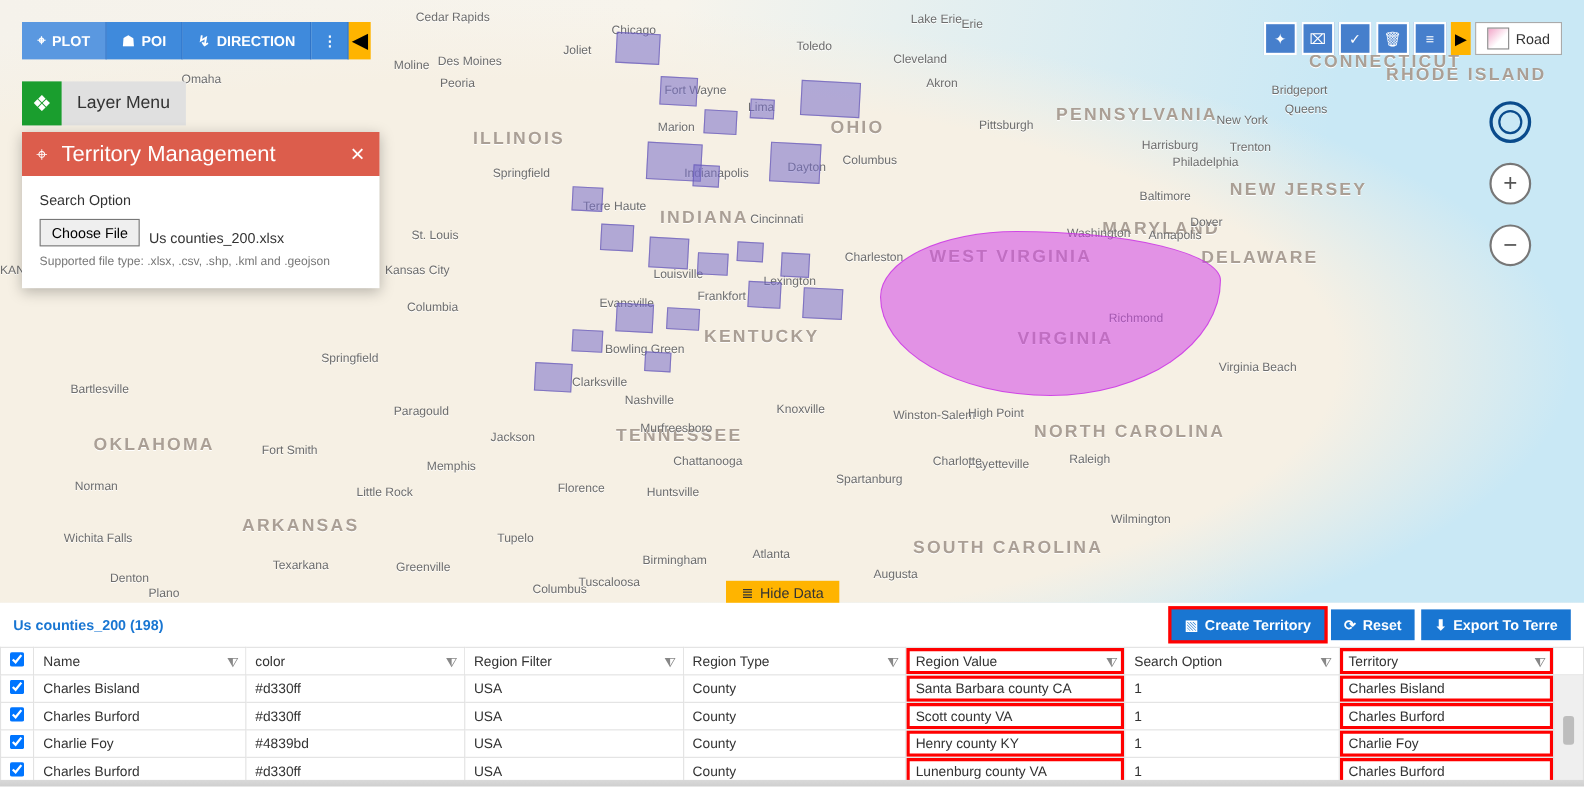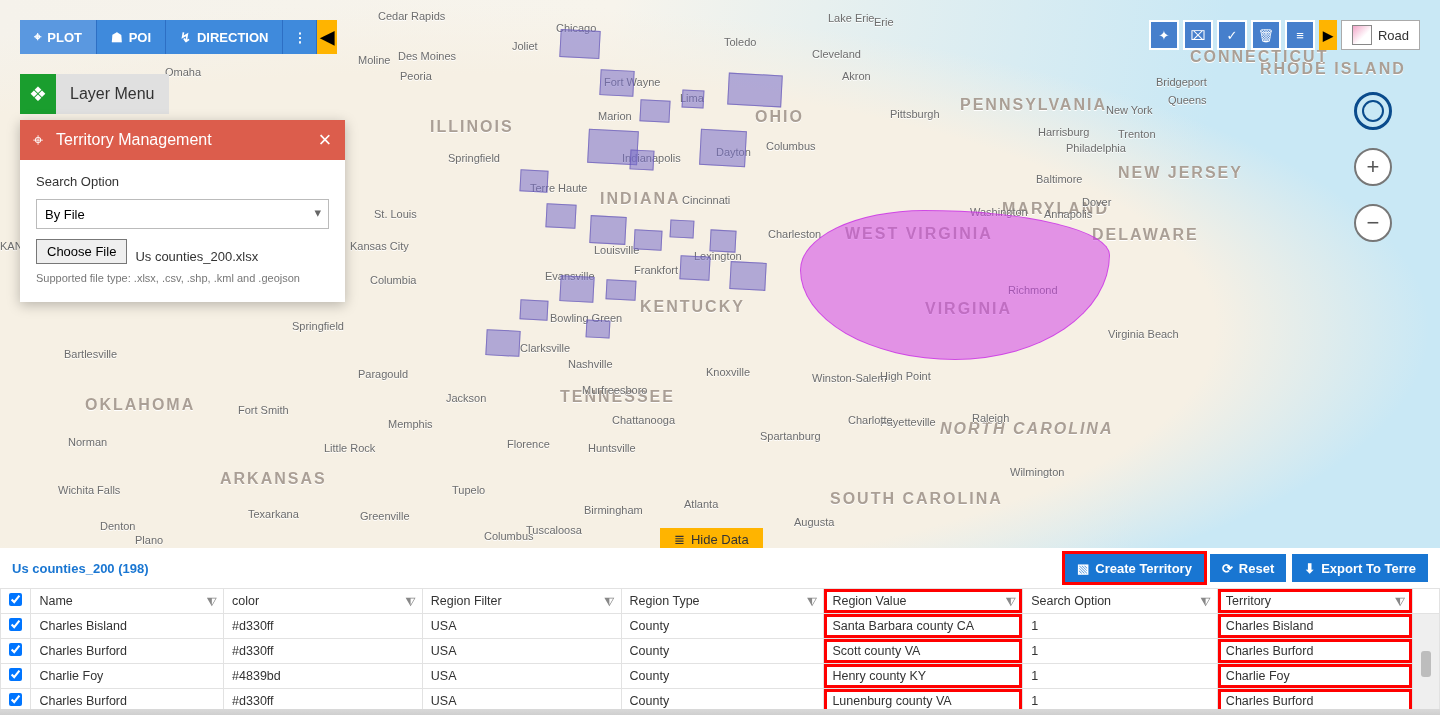--- a/index.html
+++ b/index.html
@@ -43,21 +43,21 @@
 
 .layer { position:absolute; left:20px; top:74px; }
 .layer-head { display:flex; align-items:center; background:#e0e0e0; height:40px; }
 .layer-icon { width:36px; height:40px; background:#1a9e2e; color:#fff; display:flex; align-items:center; justify-content:center; font-size:20px; }
 .layer-title { padding:0 14px; font-size:16px; color:#333; }
 
 
 .panel { position:absolute; left:20px; top:120px; width:325px; background:#fff; box-shadow: 0 3px 12px rgba(0,0,0,0.25); }
 .panel-hd { display:flex; align-items:center; height:40px; background:#dc5d4c; color:#fff; }
 .panel-hd .ic { width:36px; display:flex; align-items:center; justify-content:center; font-size:18px; }
-.panel-hd .t { flex:1; font-size:16px; }
+.panel-hd .t { flex:1; font-size:20px; }
 .panel-hd .x { width:40px; display:flex; align-items:center; justify-content:center; font-size:22px; cursor:pointer; }
 .panel-body { padding: 14px 16px 18px; }
 .panel-body .lbl { font-size:13px; margin-bottom:10px; }
 .sel { width:100%; height:30px; border:1px solid #bbb; padding:4px 8px; background:#fff; font-size:13px; margin-bottom:10px; appearance:none; position:relative;}
 .sel-wrap { position:relative; }
 .sel-wrap::after { content:'▾'; position:absolute; right:8px; top:6px; color:#666; pointer-events:none; }
 .file-btn { border:1px solid #777; background:#efefef; padding:4px 10px; font-size:13px; cursor:pointer; }
 .file-name { font-size:13px; margin-left:8px; }
 .hint { font-size:11px; color:#777; margin-top:8px; }
 
@@ -93,21 +93,21 @@
   <div id="state-labels">
       <div class="map-label" style="left: 85px; top: 396px;">OKLAHOMA</div>
       <div class="map-label" style="left: 220px; top: 470px;">ARKANSAS</div>
       <div class="map-label" style="left: 430px; top: 118px;">ILLINOIS</div>
       <div class="map-label" style="left: 600px; top: 190px;">INDIANA</div>
       <div class="map-label" style="left: 755px; top: 108px;">OHIO</div>
       <div class="map-label" style="left: 640px; top: 298px;">KENTUCKY</div>
       <div class="map-label" style="left: 560px; top: 388px;">TENNESSEE</div>
       <div class="map-label" style="left: 845px; top: 225px;">WEST VIRGINIA</div>
       <div class="map-label" style="left: 925px; top: 300px;">VIRGINIA</div>
-      <div class="map-label" style="left: 940px; top: 420px; font-style: italic;">NORTH CAROLINA</div>
+      <div class="map-label" style="left: 940px; top: 384px;">NORTH CAROLINA</div>
       <div class="map-label" style="left: 830px; top: 490px;">SOUTH CAROLINA</div>
       <div class="map-label" style="left: 960px; top: 96px;">PENNSYLVANIA</div>
       <div class="map-label" style="left: 1118px; top: 164px;">NEW JERSEY</div>
       <div class="map-label" style="left: 1002px; top: 200px;">MARYLAND</div>
       <div class="map-label" style="left: 1092px; top: 226px;">DELAWARE</div>
       <div class="map-label" style="left: 1260px; top: 60px;">RHODE ISLAND</div>
       <div class="map-label" style="left: 1190px; top: 48px;">CONNECTICUT</div>
     </div>
   <div id="city-labels">
       <div class="map-dot" style="left: 556px; top: 22px;">Chicago</div>
@@ -260,23 +260,20 @@
 </div>
 
 <div class="panel">
   <div class="panel-hd">
     <div class="ic">⌖</div>
     <div class="t">Territory Management</div>
     <div class="x">×</div>
   </div>
   <div class="panel-body">
     <div class="lbl">Search Option</div>
-    <div class="sel-wrap">
-      <input class="sel" readonly="" value="By File" style="">
-    </div>
     <div style="display:flex;align-items:flex-end;">
       <button class="file-btn">Choose File</button>
       <span class="file-name">Us counties_200.xlsx</span>
     </div>
     <div class="hint">Supported file type: .xlsx, .csv, .shp, .kml and .geojson</div>
   </div>
 </div>
 
 <div class="hide-data">
   <span>≣</span>

